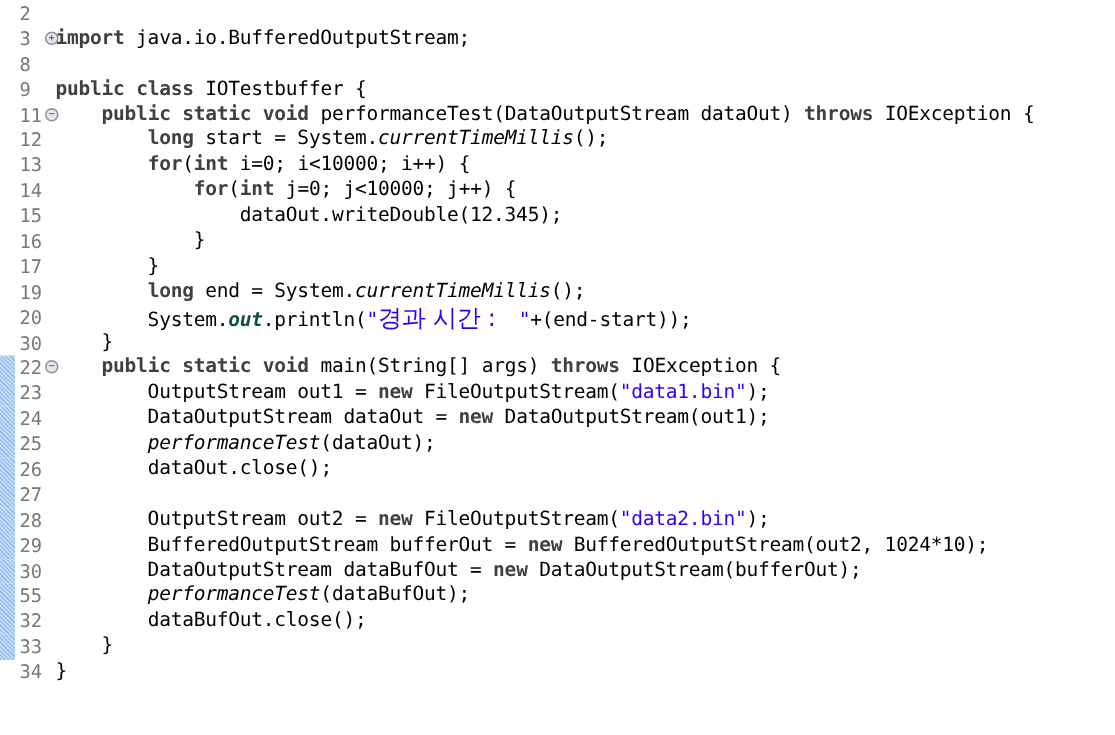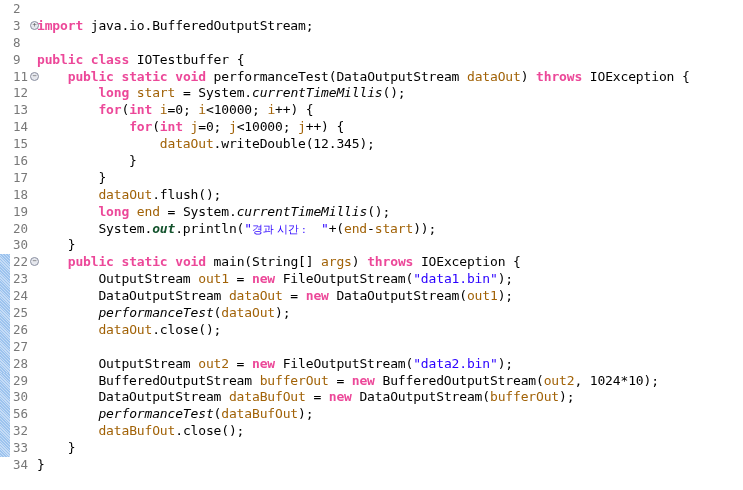--- a/index.html
+++ b/index.html
@@ -6,26 +6,26 @@
   body { width:743px; height:490px; overflow:hidden; position:relative;
          font-family:"DejaVu Sans Mono","Liberation Mono",monospace; font-size:13px; color:#000; }
   .editor { position:absolute; left:0; top:1px; width:743px; }
   .row { position:relative; height:16.9px; line-height:16.9px; white-space:pre; }
   .gutter { position:absolute; left:0; top:0; width:33px; height:100%; }
   .gutter.changed { background:repeating-linear-gradient(45deg,#9cc3ee 0 1px,#c6dcf6 1px 2px); width:10px; }
   .lnum { position:absolute; left:13px; top:0; color:#787878; font-size:12.5px; }
   .fold { position:absolute; left:30px; top:3px; width:7px; height:7px; border-radius:50%;
           border:1px solid #8a8fa0; background:#e6e8ee; font-size:7px; line-height:7px; text-align:center; color:#555; }
   .code { position:absolute; left:37px; top:0; letter-spacing:-0.15px; }
-  .kw { color:#ec4899; font-weight:bold; }
+  .kw { color:#404040; font-weight:bold; }
   .str { color:#2a00ff; }
-  .var { color:#a16207; }
+  .var { color:#000000; }
   .it { font-style:italic; }
   .fld { color:#14532d; font-style:italic; font-weight:bold; }
-  .kor { font-family:"DejaVu Sans",sans-serif; font-size:11px; }
+  .kor { font-family:"DejaVu Sans",sans-serif; font-size:16px; }
 </style>
 </head>
 <body>
 
 <div class="editor">
   <div class="row"><span class="lnum">2</span><span class="code"></span></div>
 
   <div class="row"><span class="lnum">3</span><span class="fold">+</span><span class="code"><span class="kw">import</span> java.io.BufferedOutputStream;</span></div>
 
   <div class="row"><span class="lnum">8</span></div>
@@ -40,21 +40,20 @@
   <div class="row"><span class="lnum">13</span><span class="code">        <span class="kw">for</span>(<span class="kw">int</span> <span class="var">i</span>=0; <span class="var">i</span>&lt;10000; <span class="var">i</span>++) {</span></div>
 
   <div class="row"><span class="lnum">14</span><span class="code">            <span class="kw">for</span>(<span class="kw">int</span> <span class="var">j</span>=0; <span class="var">j</span>&lt;10000; <span class="var">j</span>++) {</span></div>
 
   <div class="row"><span class="lnum">15</span><span class="code">                <span class="var">dataOut</span>.writeDouble(12.345);</span></div>
 
   <div class="row"><span class="lnum">16</span><span class="code">            }</span></div>
 
   <div class="row"><span class="lnum">17</span><span class="code">        }</span></div>
 
-  <div class="row"><span class="lnum">18</span><span class="code">        <span class="var">dataOut</span>.flush();</span></div>
 
   <div class="row"><span class="lnum">19</span><span class="code">        <span class="kw">long</span> <span class="var">end</span> = System.<span class="it">currentTimeMillis</span>();</span></div>
 
   <div class="row"><span class="lnum">20</span><span class="code">        System.<span class="fld">out</span>.println(<span class="str">"<span class="kor">경과 시간 :</span>  "</span>+(<span class="var">end</span>-<span class="var">start</span>));</span></div>
 
   <div class="row"><span class="lnum">30</span><span class="code">    }</span></div>
 
   <div class="row"><span class="gutter changed"></span><span class="lnum">22</span><span class="fold">−</span><span class="code">    <span class="kw">public</span> <span class="kw">static</span> <span class="kw">void</span> main(String[] <span class="var">args</span>) <span class="kw">throws</span> IOException {</span></div>
 
   <div class="row"><span class="gutter changed"></span><span class="lnum">23</span><span class="code">        OutputStream <span class="var">out1</span> = <span class="kw">new</span> FileOutputStream(<span class="str">"data1.bin"</span>);</span></div>
@@ -66,20 +65,20 @@
   <div class="row"><span class="gutter changed"></span><span class="lnum">26</span><span class="code">        <span class="var">dataOut</span>.close();</span></div>
 
   <div class="row"><span class="gutter changed"></span><span class="lnum">27</span></div>
 
   <div class="row"><span class="gutter changed"></span><span class="lnum">28</span><span class="code">        OutputStream <span class="var">out2</span> = <span class="kw">new</span> FileOutputStream(<span class="str">"data2.bin"</span>);</span></div>
 
   <div class="row"><span class="gutter changed"></span><span class="lnum">29</span><span class="code">        BufferedOutputStream <span class="var">bufferOut</span> = <span class="kw">new</span> BufferedOutputStream(<span class="var">out2</span>, 1024*10);</span></div>
 
   <div class="row"><span class="gutter changed"></span><span class="lnum">30</span><span class="code">        DataOutputStream <span class="var">dataBufOut</span> = <span class="kw">new</span> DataOutputStream(<span class="var">bufferOut</span>);</span></div>
 
-  <div class="row"><span class="gutter changed"></span><span class="lnum">56</span><span class="code">        <span class="it">performanceTest</span>(<span class="var">dataBufOut</span>);</span></div>
+  <div class="row"><span class="gutter changed"></span><span class="lnum">55</span><span class="code">        <span class="it">performanceTest</span>(<span class="var">dataBufOut</span>);</span></div>
 
   <div class="row"><span class="gutter changed"></span><span class="lnum">32</span><span class="code">        <span class="var">dataBufOut</span>.close();</span></div>
 
   <div class="row"><span class="gutter changed"></span><span class="lnum">33</span><span class="code">    }</span></div>
 
   <div class="row"><span class="lnum">34</span><span class="code">}</span></div>
 </div>
 
 </body></html>

